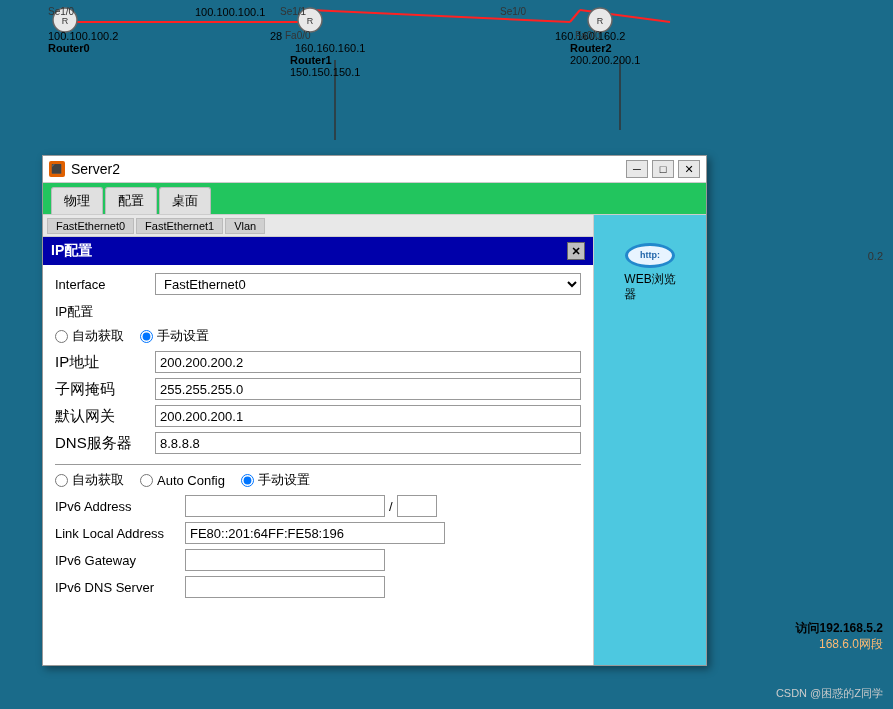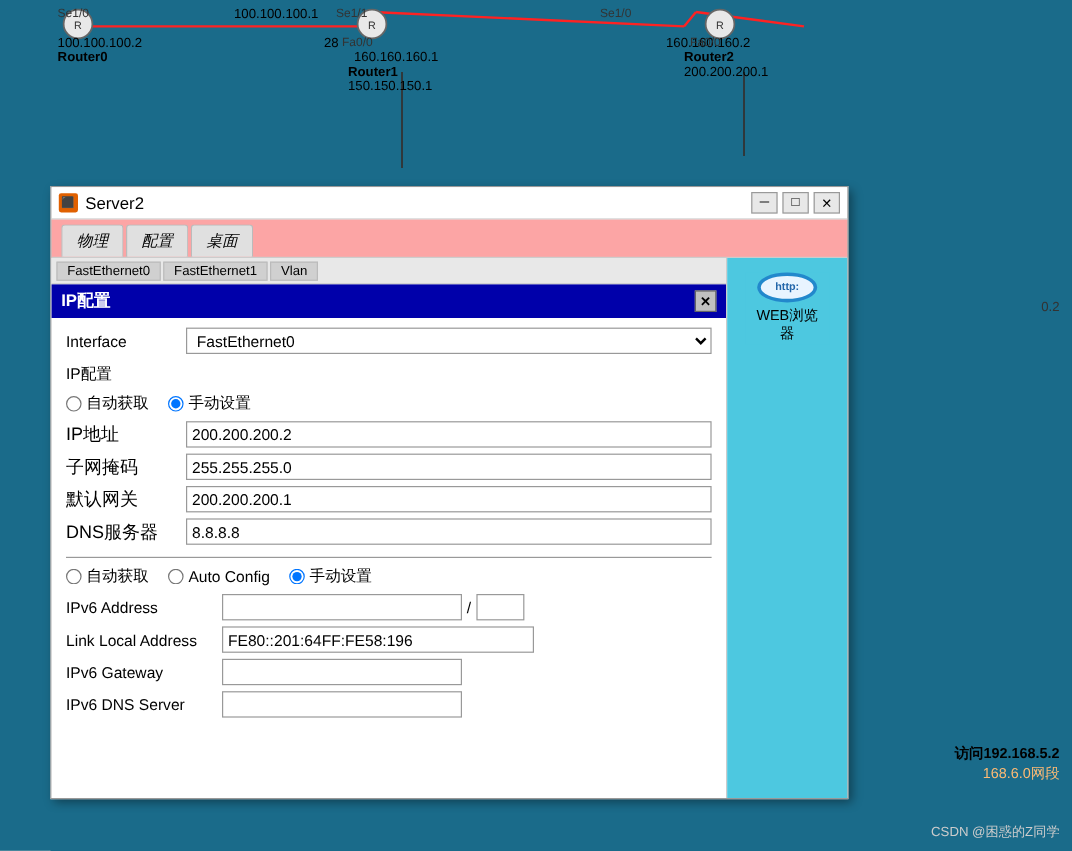--- a/index.html
+++ b/index.html
@@ -76,27 +76,26 @@
       width: 22px; height: 18px;
       border: 1px solid #999;
       background: #e8e8e8;
       cursor: pointer;
       display: flex; align-items: center; justify-content: center;
       font-size: 11px;
     }
 
     
     .tabs-row {
-      background: #fca5a5;
+      background: #22c55e;
       display: flex;
       align-items: flex-end;
       padding: 4px 8px 0;
       border-bottom: 1px solid #ccc;
       gap: 2px;
-      font-style: italic;
     }
     .tab {
       padding: 4px 12px;
       background: #e0e0e0;
       border: 1px solid #bbb;
       border-bottom: none;
       cursor: pointer;
       font-size: 13px;
       border-radius: 3px 3px 0 0;
     }
@@ -252,26 +251,26 @@
       width: 40px;
       height: 22px;
       border: 1px solid #999;
       background: #fff;
       font-size: 13px;
       padding: 0 4px;
     }
 
     
     .right-panel {
-      width: 100px;
+      width: 112px;
       background: #4dc8e0;
       display: flex;
       flex-direction: column;
       align-items: center;
-      padding: 12px 8px;
+      padding: 28px 8px;
     }
     .browser-icon {
       width: 70px;
       height: 60px;
       background: #4dc8e0;
       display: flex;
       flex-direction: column;
       align-items: center;
       justify-content: center;
       cursor: pointer;
@@ -286,21 +285,20 @@
       align-items: center;
       justify-content: center;
       font-size: 10px;
       color: #2288cc;
       font-weight: bold;
       position: relative;
     }
     .browser-label {
       font-size: 12px;
       color: #000;
-      text-align: center;
       margin-top: 4px;
       line-height: 1.3;
     }
 
     
     .bg-text {
       position: absolute;
       color: #000;
       font-size: 11px;
     }

